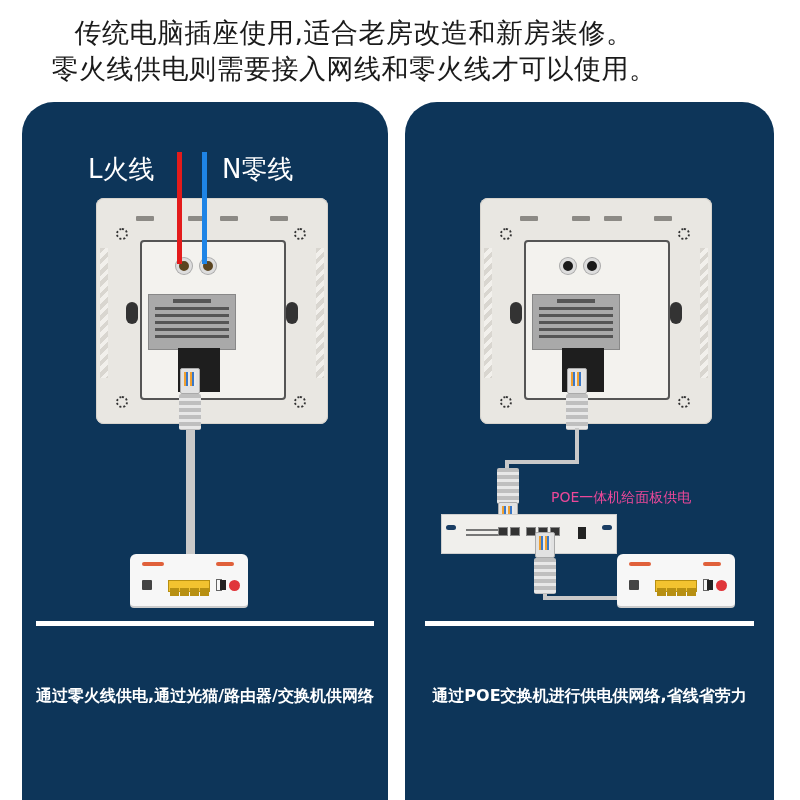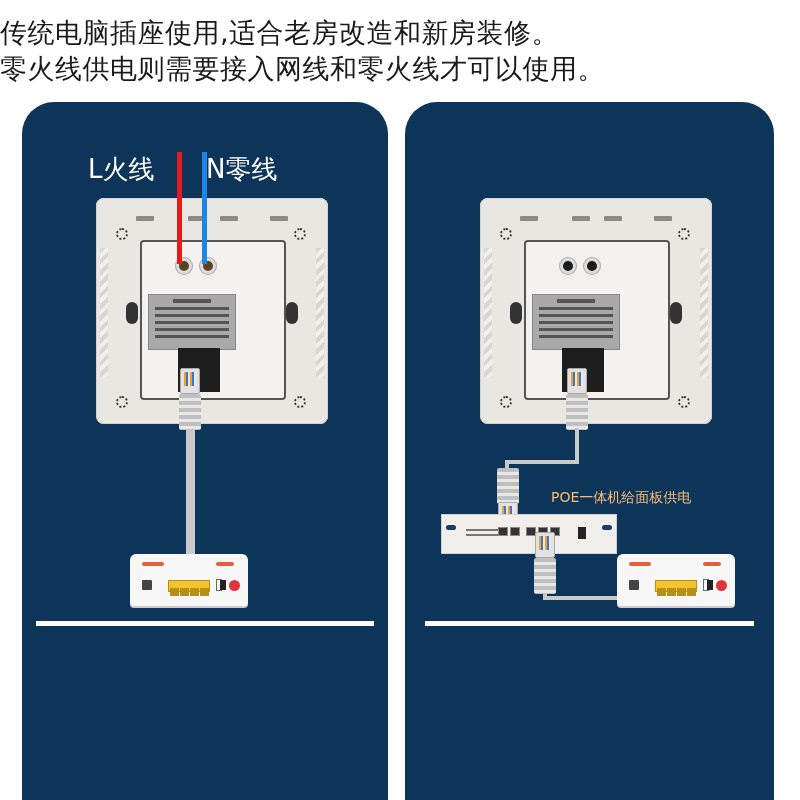--- a/index.html
+++ b/index.html
@@ -1,18 +1,18 @@
 <!DOCTYPE html>
 <html><head>
 <meta charset="utf-8">
 <style>
   *{box-sizing:border-box;margin:0;padding:0}
   html,body{width:800px;height:800px;background:#ffffff;overflow:hidden}
   body{position:relative;font-family:"DejaVu Sans","Liberation Sans",sans-serif;color:#111}
-  .headline{position:absolute;left:0;width:708px;text-align:left;font-size:27px;line-height:34px;color:#1a1a1a;letter-spacing:0.5px}
+  .headline{position:absolute;left:0;width:708px;text-align:center;font-size:27px;line-height:34px;color:#1a1a1a;letter-spacing:0.5px}
   .h1{top:16px}
   .h2{top:52px}
   .panel{position:absolute;top:102px;height:796px;background:#0d3559;border-radius:32px;overflow:hidden}
   .panel.left{left:22px;width:366px}
   .panel.right{left:405px;width:369px}
   .divider{position:absolute;left:14px;right:14px;top:519px;height:5px;background:#ffffff}
   .title{position:absolute;left:0;right:0;top:530px;text-align:center;color:#fff;font-weight:bold;font-size:29px;line-height:40px}
   .desc{position:absolute;left:10px;right:10px;top:578px;text-align:center;color:#fff;font-size:16px;line-height:31px;font-weight:bold}
   
   .plate{position:absolute;width:232px;height:226px;background:#e9e7e2;border-radius:8px;box-shadow:inset 0 0 0 1px #d6d3cd}
@@ -41,31 +41,31 @@
   .ont .jack{position:absolute;left:12px;top:26px;width:10px;height:10px;background:#444;border-radius:1px}
   .ont .logo{position:absolute;top:8px;width:22px;height:4px;background:#e0603a;border-radius:2px}
   .ont .usb{position:absolute;right:26px;top:25px;width:6px;height:12px;border:1px solid #666}
   .ont .dc{position:absolute;right:22px;top:26px;width:6px;height:10px;background:#222}
   
   .poe{position:absolute;width:176px;height:40px;background:#f0efec;border:1px solid #cfcfcf}
   .poe .ear{position:absolute;top:10px;width:10px;height:5px;background:#1a3d63;border-radius:3px}
   .poe .pp{position:absolute;top:12px;width:10px;height:9px;background:#333;border:1px solid #888}
   .poe .dcin{position:absolute;left:136px;top:12px;width:8px;height:12px;background:#222}
   .poe .txt{position:absolute;left:24px;top:14px;width:36px;height:2px;background:#777}
-  .poe-caption{position:absolute;color:#fdba74;font-size:14px;line-height:18px}
+  .poe-caption{position:absolute;color:#ec4899;font-size:14px;line-height:18px}
 </style>
 </head>
 <body>
 
 <div class="headline h1">传统电脑插座使用,适合老房改造和新房装修。</div>
 <div class="headline h2">零火线供电则需要接入网线和零火线才可以使用。</div>
 
 <div class="panel left">
   <div class="wire-label" style="left:66px;top:52px">L火线</div>
-  <div class="wire-label" style="left:184px;top:52px">N零线</div>
+  <div class="wire-label" style="left:200px;top:52px">N零线</div>
 
   <div class="plate" style="left:74px;top:96px">
     <div class="slot" style="left:40px;top:18px"></div>
     <div class="slot" style="left:92px;top:18px"></div>
     <div class="slot" style="left:124px;top:18px"></div>
     <div class="slot" style="left:174px;top:18px"></div>
     <div class="screw" style="left:20px;top:30px"></div>
     <div class="screw" style="left:198px;top:30px"></div>
     <div class="screw" style="left:20px;top:198px"></div>
     <div class="screw" style="left:198px;top:198px"></div>
@@ -100,20 +100,21 @@
     <div class="logo" style="left:12px"></div>
     <div class="logo" style="right:14px;width:18px"></div>
     <div class="jack"></div>
     <div class="ports"><span></span><span></span><span></span><span></span></div>
     <div class="usb"></div>
     <div class="dc"></div>
     <div class="pwr"></div>
   </div>
 
   <div class="divider"></div>
+  <div class="desc">通过零火线供电,通过光猫/路由器/交换机供网络</div>
 </div>
 
 <div class="panel right">
   <div class="plate" style="left:75px;top:96px">
     <div class="slot" style="left:40px;top:18px"></div>
     <div class="slot" style="left:92px;top:18px"></div>
     <div class="slot" style="left:124px;top:18px"></div>
     <div class="slot" style="left:174px;top:18px"></div>
     <div class="screw" style="left:20px;top:30px"></div>
     <div class="screw" style="left:198px;top:30px"></div>
@@ -175,13 +176,14 @@
     <div class="logo" style="left:12px"></div>
     <div class="logo" style="right:14px;width:18px"></div>
     <div class="jack"></div>
     <div class="ports"><span></span><span></span><span></span><span></span></div>
     <div class="usb"></div>
     <div class="dc"></div>
     <div class="pwr"></div>
   </div>
 
   <div class="divider" style="left:20px;right:20px"></div>
+  <div class="desc">通过POE交换机进行供电供网络,省线省劳力</div>
 </div>
 
 </body></html>

